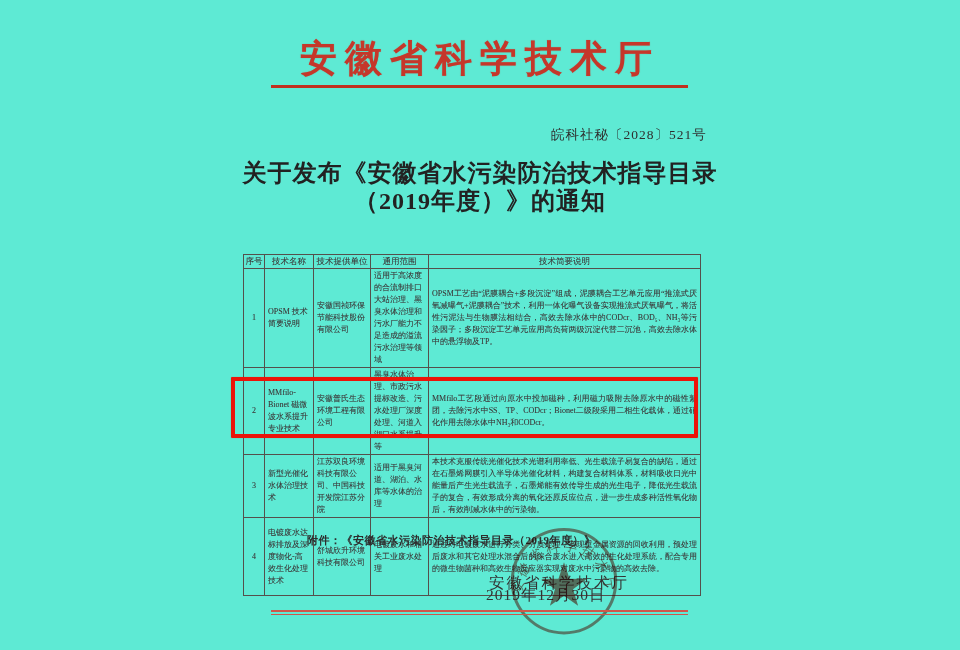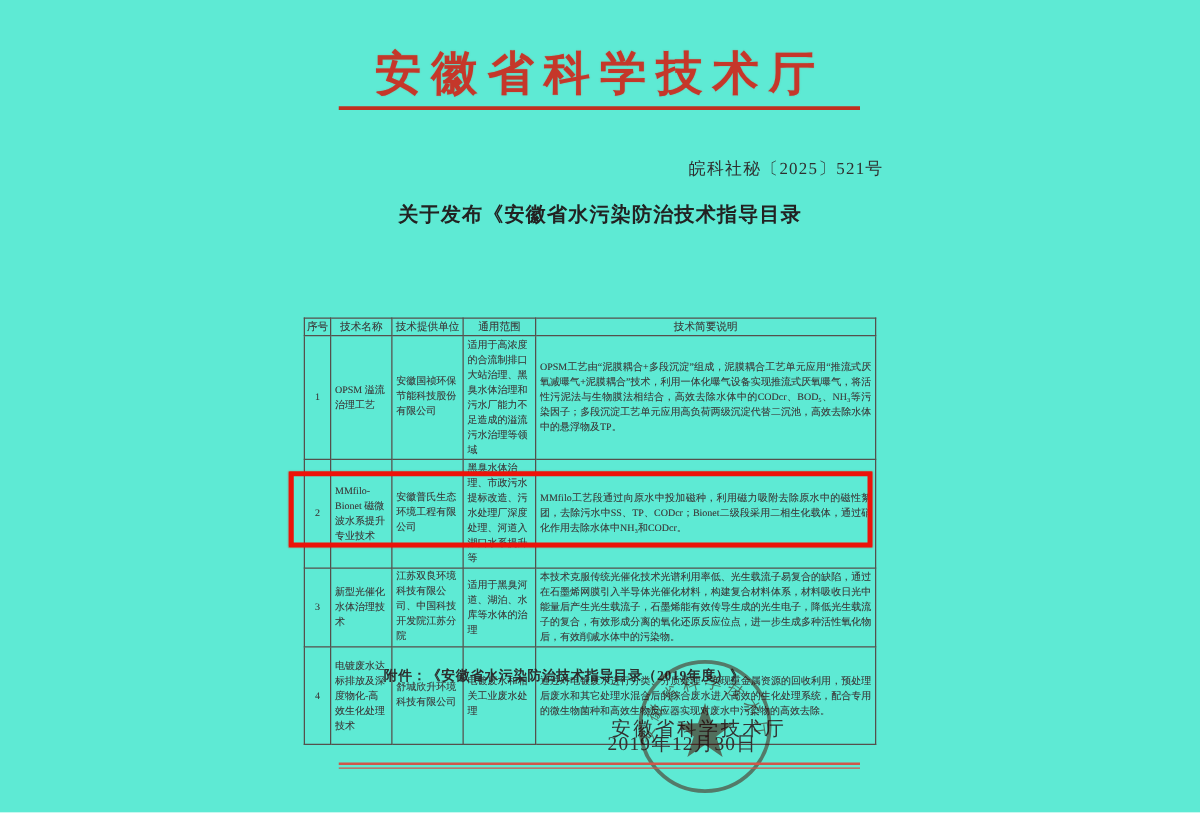--- a/index.html
+++ b/index.html
@@ -11,21 +11,21 @@
   .letterhead {
     position:absolute; top:34px; left:0; right:0; text-align:center;
     font-size:37px; font-weight:bold; letter-spacing:8px; color:#c5372a;
     text-shadow:0 0 1px rgba(197,55,42,.55);
   }
   .head-rule { position:absolute; top:85px; left:271px; width:417px; height:3px;
     background:#c0301f; box-shadow:0 3px 0 -2px #d4695c; }
   .doc-number { position:absolute; top:126px; left:551px; font-size:13.5px;
     letter-spacing:1px; color:#2f2f2f; }
   .doc-title { position:absolute; top:159px; left:0; right:0; text-align:center;
-    font-size:16px; font-weight:bold; line-height:28px; color:#222; letter-spacing:1px; }
+    font-size:24px; font-weight:bold; line-height:28px; color:#222; letter-spacing:1px; }
 
   .table-wrap { position:absolute; top:254px; left:243px; width:457px; }
   table.doc-table { border-collapse:collapse; width:457px; table-layout:fixed;padding-left:20px; }
   .doc-table th, .doc-table td {
     border:1px solid #55504c; padding:1px 3px; color:#3c3c3c;
     font-size:8px; line-height:1.5; overflow:hidden; vertical-align:middle;
     text-shadow:0 0 .5px rgba(60,60,60,.4);
   }
   .doc-table th { font-weight:normal; font-size:8.5px; height:14px; text-align:center; padding:0 1px; }
   .col-no    { width:21px;  text-align:center; font-size:9px; }
@@ -58,24 +58,25 @@
     border-top:2px solid #cf564a; border-bottom:1px solid #cf564a; }
 </style>
 </head>
 <body>
 
 <div class="page">
 
   <div class="letterhead">安徽省科学技术厅</div>
   <div class="head-rule"></div>
 
-  <div class="doc-number">皖科社秘〔2025〕521号</div>
+  <div class="doc-number">皖科社秘〔2028〕521号</div>
 
   <div class="doc-title">
     <div>关于发布《安徽省水污染防治技术指导目录</div>
+    <div>（2019年度）》的通知</div>
   </div>
 
   <div class="table-wrap">
     <table class="doc-table">
       <colgroup>
         <col class="col-no">
           <col class="col-name">
           <col class="col-provider">
           <col class="col-scope">
           <col class="col-desc">
@@ -85,21 +86,21 @@
             <th>序号</th>
             <th>技术名称</th>
             <th>技术提供单位</th>
             <th>通用范围</th>
             <th>技术简要说明</th>
           </tr>
       </thead>
       <tbody>
           <tr>
             <td class="col-no">1</td>
-            <td class="col-name">OPSM 溢流治理工艺</td>
+            <td class="col-name">OPSM 技术简要说明</td>
             <td class="col-provider">安徽国祯环保节能科技股份有限公司</td>
             <td class="col-scope">适用于高浓度的合流制排口大站治理、黑臭水体治理和污水厂能力不足造成的溢流污水治理等领域</td>
             <td class="col-desc">OPSM工艺由“泥膜耦合+多段沉淀”组成，泥膜耦合工艺单元应用“推流式厌氧减曝气+泥膜耦合”技术，利用一体化曝气设备实现推流式厌氧曝气，将活性污泥法与生物膜法相结合，高效去除水体中的CODcr、BOD₅、NH₃等污染因子；多段沉淀工艺单元应用高负荷两级沉淀代替二沉池，高效去除水体中的悬浮物及TP。</td>
           </tr>
           <tr>
             <td class="col-no">2</td>
             <td class="col-name">MMfilo-Bionet 磁微波水系提升专业技术</td>
             <td class="col-provider">安徽普氏生态环境工程有限公司</td>
             <td class="col-scope">黑臭水体治理、市政污水提标改造、污水处理厂深度处理、河道入湖口水系提升等</td>
             <td class="col-desc">MMfilo工艺段通过向原水中投加磁种，利用磁力吸附去除原水中的磁性絮团，去除污水中SS、TP、CODcr；Bionet二级段采用二相生化载体，通过硝化作用去除水体中NH₃和CODcr。</td>

